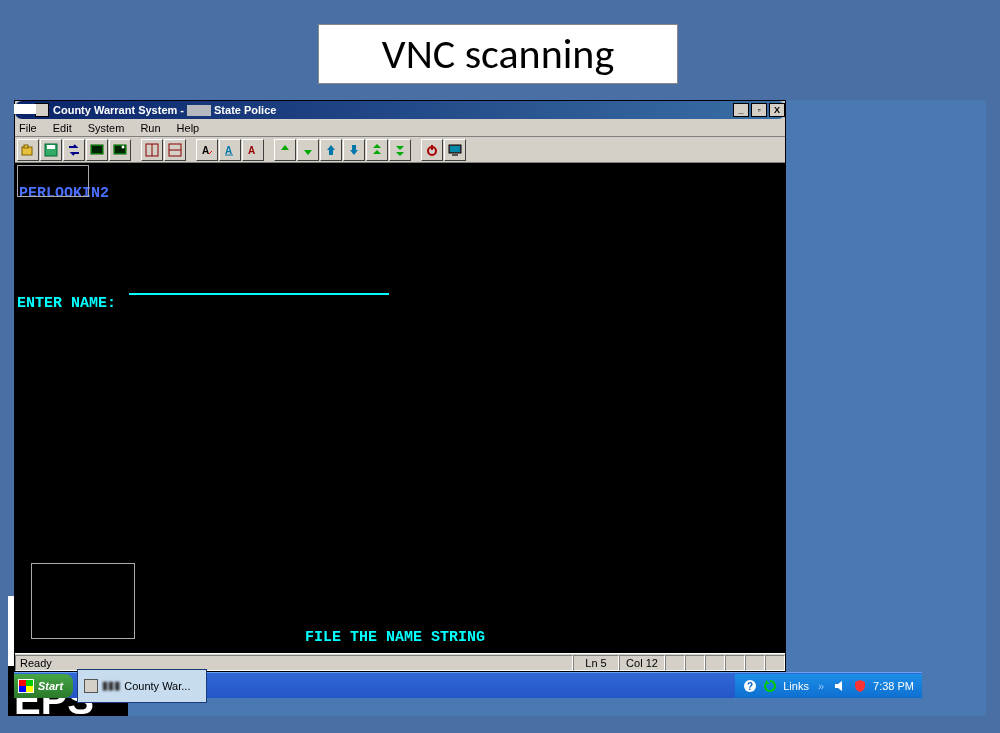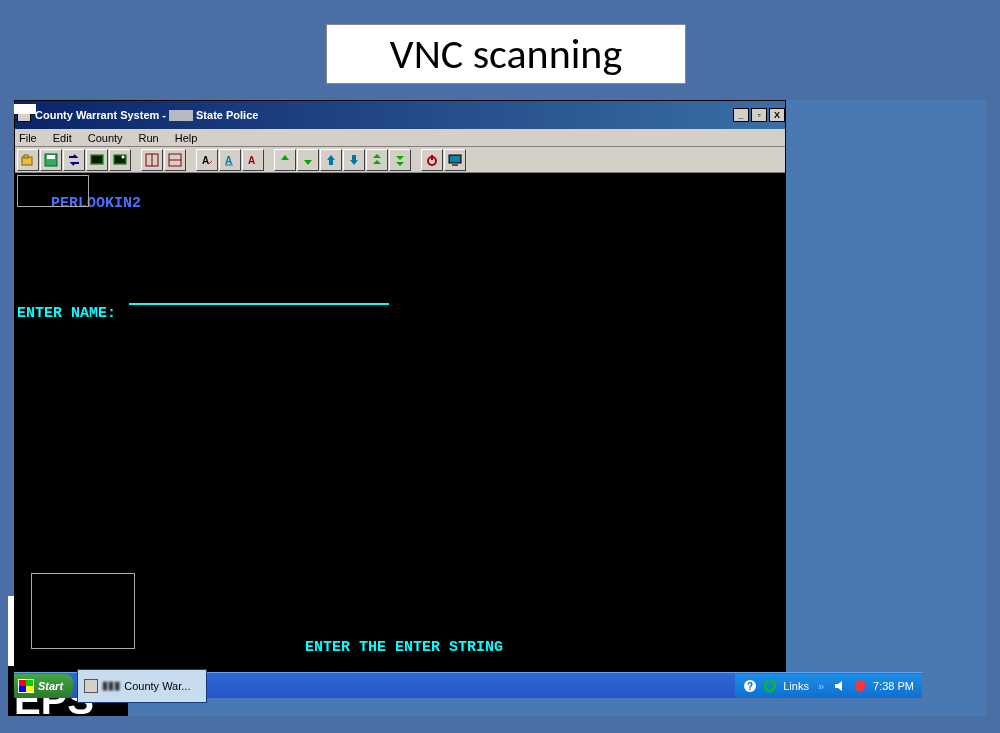--- a/index.html
+++ b/index.html
@@ -15,21 +15,20 @@
     left: 318px;
     width: 360px;
     height: 60px;
     background: #fff;
     border: 1px solid #888;
     text-align: center;
     font-size: 42px;
     font-family: "Calibri", Arial, sans-serif;
     line-height: 58px;
     color: #000;
-    margin-left: 8px;
   }
   .redaction-tl {
     position: absolute;
     left: 14px; top: 104px;
     width: 22px; height: 10px;
     background: #fff;
   }
   .desktop {
     position: absolute;
     left: 14px;
@@ -43,28 +42,29 @@
     position: absolute;
     left: 0; top: 0;
     width: 772px;
     height: 572px;
     border: 1px solid #000;
     background: #c8c8c8;
     display: flex;
     flex-direction: column;
   }
   .titlebar {
-    height: 28px;
+    height: 18px;
     background: linear-gradient(to right, #0a246a, #3a6ea5);
     display: flex;
     align-items: center;
     color: #fff;
     font-size: 11px;
     font-weight: bold;
-    padding-left: 2px;
+    padding-left: 20px;
+    border-radius: 7px;
   }
   .titlebar .sys-icon {
     width: 14px; height: 14px;
     background: #d4d0c8;
     border: 1px solid #000;
     margin-right: 4px;
   }
   .title-gap {
     display: inline-block;
     width: 24px;
@@ -270,21 +270,21 @@
       <span>State Police</span>
       <div class="spacer"></div>
       <div class="win-btn">_</div>
       <div class="win-btn">▫</div>
       <div class="win-btn">X</div>
     </div>
 
     <div class="menubar">
       <span>File</span>
       <span>Edit</span>
-      <span>County</span>
+      <span>System</span>
       <span>Run</span>
       <span>Help</span>
     </div>
 
     <div class="toolbar">
       <div class="tb-group">
         <div class="tb-btn">
             <svg class="ico" viewBox="0 0 14 14">
               <rect x="1" y="4" width="10" height="8" fill="#e8c040" stroke="#806000"></rect>
               <rect x="3" y="2" width="4" height="3" fill="#e8c040" stroke="#806000"></rect>
@@ -397,32 +397,43 @@
             <svg class="ico" viewBox="0 0 14 14">
               <rect x="1" y="2" width="12" height="8" fill="#555" stroke="#000"></rect>
               <rect x="2" y="3" width="10" height="6" fill="#08a"></rect>
               <rect x="4" y="11" width="6" height="2" fill="#555"></rect>
             </svg>
           </div>
       </div>
     </div>
 
     <div class="terminal">
-      <div class="term-line t-blue" style="left:4px; top:22px;margin-left:32px;">PERLOOKIN2</div>
+      <div class="term-line t-blue" style="left:4px; top:22px;">PERLOOKIN2</div>
 
       <div class="sel-box1" style="left:2px; top:2px; width:72px; height:32px;"></div>
 
       <div class="term-line t-cyan" style="left:2px; top:132px;">ENTER NAME:</div>
       <div class="name-underline" style="left:114px; top:130px; width:260px;"></div>
 
       <div class="sel-box1" style="left:16px; top:400px; width:104px; height:76px;"></div>
 
-      <div class="term-line t-cyan" style="left:290px; top:466px;">ENTER THE ENTER STRING</div>
-    </div>
-
+      <div class="term-line t-cyan" style="left:290px; top:466px;">FILE THE NAME STRING</div>
+    </div>
+
+    <div class="statusbar">
+      <div class="status-cell status-main">Ready</div>
+      <div class="status-cell status-small">Ln 5</div>
+      <div class="status-cell status-small">Col 12</div>
+      <div class="status-cell status-tiny"></div>
+      <div class="status-cell status-tiny"></div>
+      <div class="status-cell status-tiny"></div>
+      <div class="status-cell status-tiny"></div>
+      <div class="status-cell status-tiny"></div>
+      <div class="status-cell status-tiny"></div>
+    </div>
   </div>
 
   <div class="taskbar">
     <div class="start-btn">
       <span class="start-flag"></span>
       <span>Start</span>
     </div>
     <div class="task-item">
       <span class="tico"></span>
       <span class="task-blur">▮▮▮</span>

